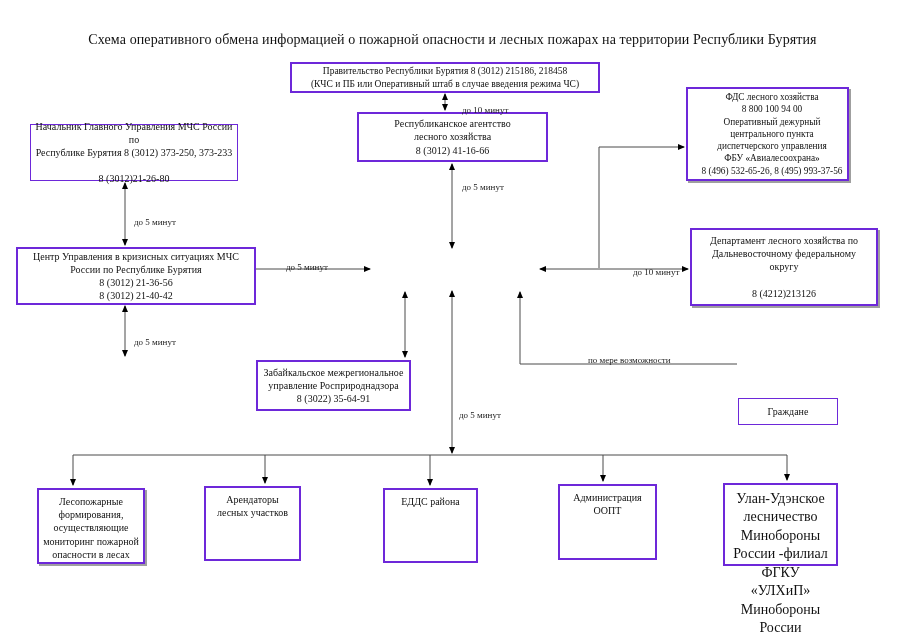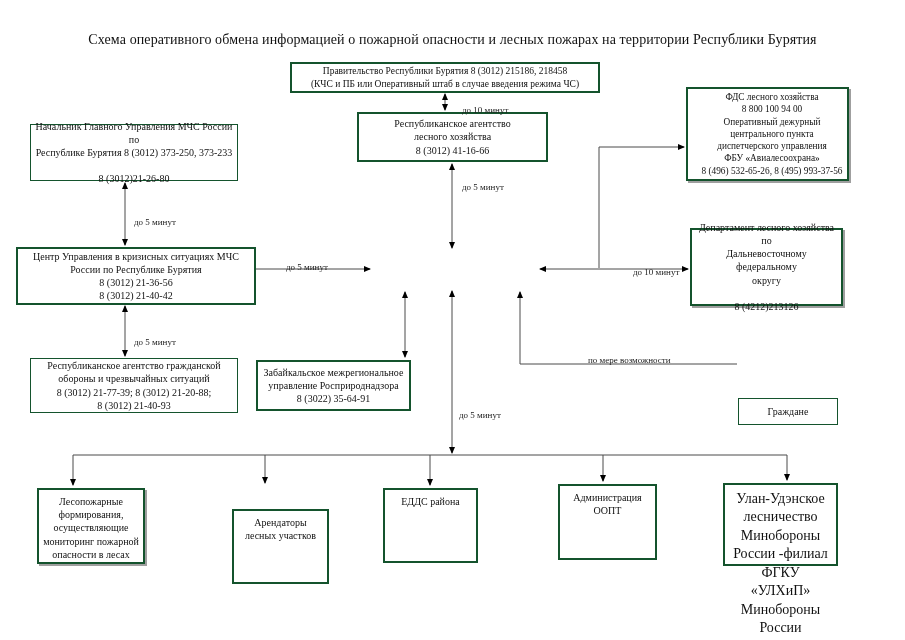--- a/index.html
+++ b/index.html
@@ -7,21 +7,21 @@
     position:relative; width:905px; height:640px; background:#ffffff;
     font-family:"Liberation Serif", "DejaVu Serif", serif; color:#111;
     overflow:hidden;
   }
   .title {
     position:absolute; left:0; top:32px; width:905px;
     text-align:center; font-size:14px; letter-spacing:.1px;
   }
   .node {
     position:absolute; box-sizing:border-box; background:#fff;
-    border:2px solid #14532d; display:flex; align-items:center; justify-content:center;
+    border:2px solid #6d28d9; display:flex; align-items:center; justify-content:center;
     text-align:center; white-space:pre-line; font-size:10px; line-height:1.32;
     padding:2px 3px;
   }
   .node.thin { border-width:1px; }
   .node.top { align-items:flex-start; padding-top:5px; }
   .node.sh { box-shadow:2px 2px 0 #9f9f9f; }
   .elabel {
     position:absolute; font-size:9px; white-space:nowrap; color:#222;margin-top:12px;
   }
   svg.wires { position:absolute; left:0; top:0; }
@@ -88,44 +88,40 @@
 Республике Бурятия 8 (3012) 373-250, 373-233
 
 8 (3012)21-26-80</div>
 
   <div class="node" style="left:16px; top:247px; width:240px; height:58px;">Центр Управления в кризисных ситуациях МЧС
 России по Республике Бурятия
 8 (3012) 21-36-56
 8 (3012) 21-40-42</div>
 
 
-  <div class="node sh" style="left:690px; top:228px; width:153px; height:78px;">Департамент лесного хозяйства по
+  <div class="node sh" style="left:690px; top:228px; width:188px; height:78px;">Департамент лесного хозяйства по
 Дальневосточному федеральному
 округу
 
 8 (4212)213126</div>
 
-  <div class="node thin" style="left:30px; top:358px; width:208px; height:55px;">Республиканское агентство гражданской
-обороны и чрезвычайных ситуаций
-8 (3012) 21-77-39; 8 (3012) 21-20-88;
-8 (3012) 21-40-93</div>
 
   <div class="node" style="left:256px; top:360px; width:155px; height:51px;">Забайкальское межрегиональное
 управление Росприроднадзора
 8 (3022) 35-64-91</div>
 
   <div class="node thin" style="left:738px; top:350px; width:100px; height:27px;margin-top:48px;">Граждане</div>
 
   <div class="node top sh" style="left:37px; top:488px; width:108px; height:76px;">Лесопожарные
 формирования,
 осуществляющие
 мониторинг пожарной
 опасности в лесах</div>
 
-  <div class="node top" style="left:232px; top:486px; width:97px; height:75px;margin-top:23px;">Арендаторы
+  <div class="node top" style="left:204px; top:486px; width:97px; height:75px;">Арендаторы
 лесных участков</div>
 
   <div class="node top" style="left:383px; top:488px; width:95px; height:75px;">ЕДДС района</div>
 
   <div class="node top" style="left:558px; top:484px; width:99px; height:76px;">Администрация
 ООПТ</div>
 
   <div class="node top" style="left:723px; top:483px; width:115px; height:83px; font-size:14px;">Улан-Удэнское
 лесничество Минобороны
 России -филиал ФГКУ

